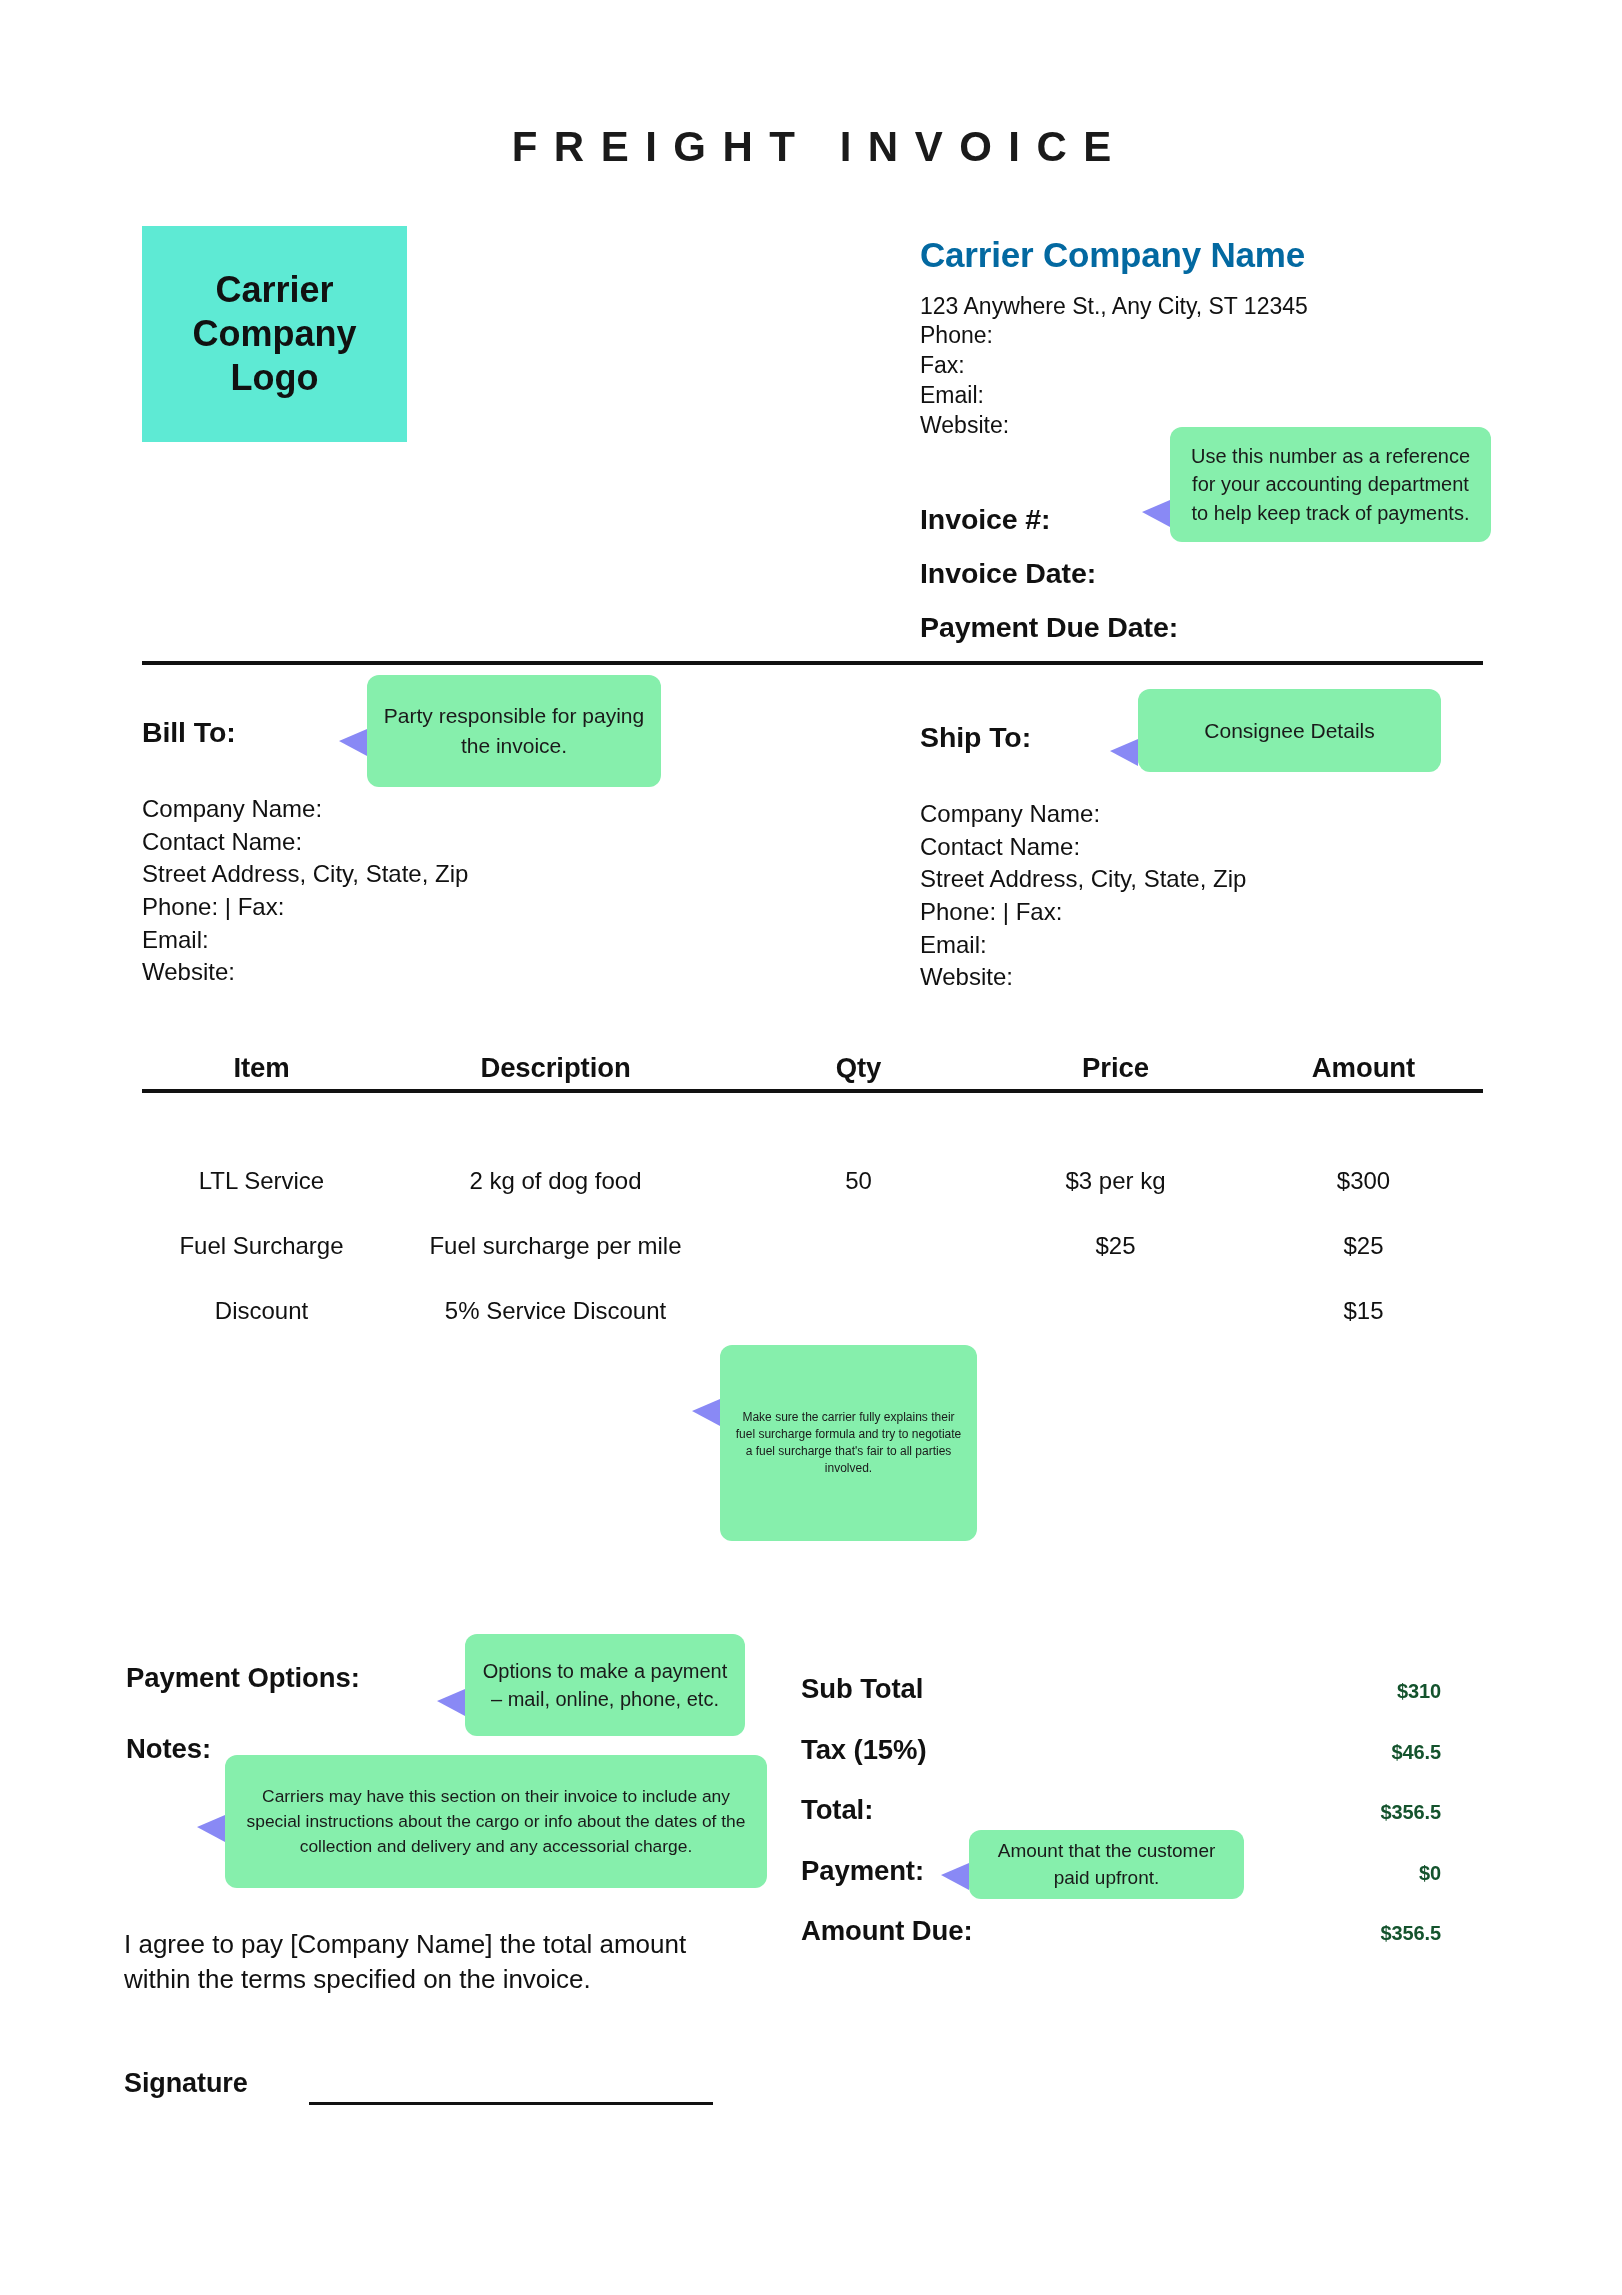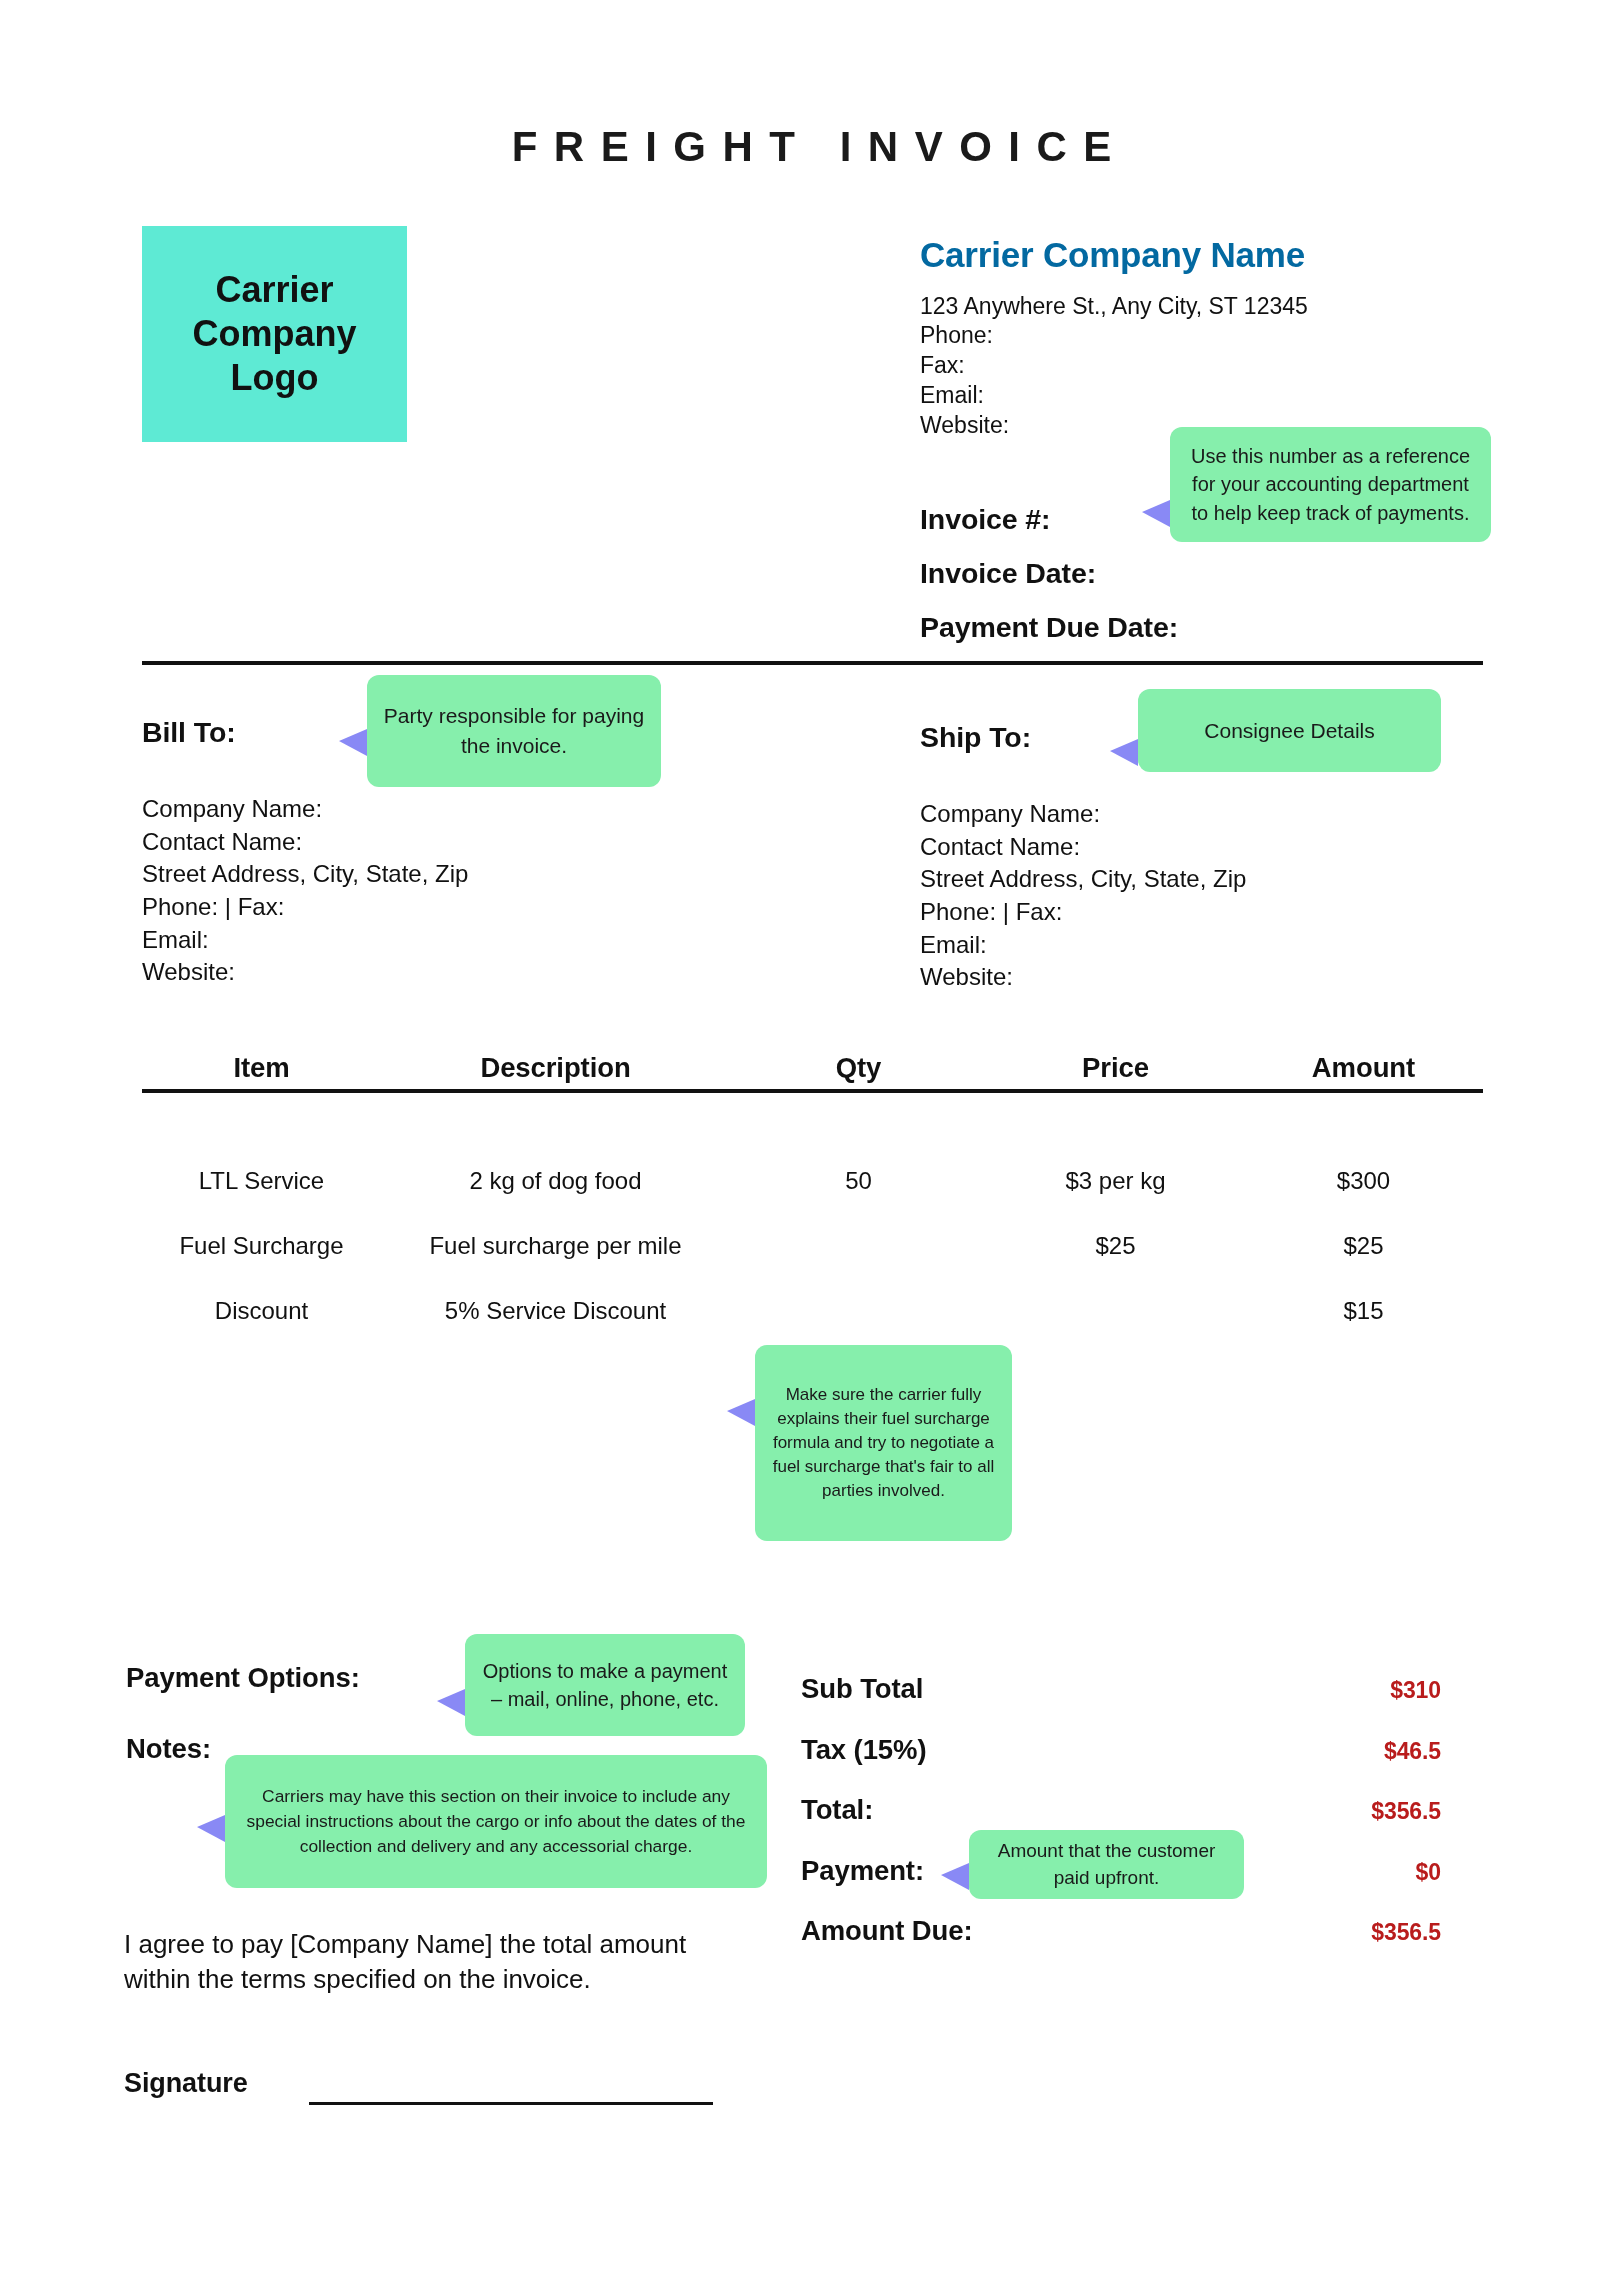--- a/index.html
+++ b/index.html
@@ -198,23 +198,23 @@
     align-items: baseline;
     margin-bottom: 28.5px;
   }
   .tot-label {
     font-size: 27.5px;
     font-weight: 700;
     color: #111111;
     letter-spacing: -0.1px;
   }
   .tot-value {
-    font-size: 23px;
-    font-weight: 700;
-    color: #b91c1c;
+    font-size: 20px;
+    font-weight: 700;
+    color: #14532d;
     letter-spacing: -0.1px;
   }
 
   
   .agreement {
     position: absolute;
     left: 124px;
     top: 1927px;
     width: 611px;
     font-size: 26px;
@@ -286,23 +286,23 @@
 
   #callout-ship-to {
     left: 1138px; top: 689px;
     width: 303px; height: 83px;
     font-size: 21px;
     padding: 0 13.8px;
   }
   #callout-ship-to .tail-left { top: 50px; }
 
   #callout-fuel {
-    left: 755px; top: 1345px;
+    left: 720px; top: 1345px;
     width: 257px; height: 196px;
-    font-size: 17px;
+    font-size: 12px;
     padding: 0 15.6px;
   }
   #callout-fuel .tail-left { top: 54px; }
 
   #callout-payment-options {
     left: 465px; top: 1634px;
     width: 280px; height: 102px;
     font-size: 20px;
     padding: 0 15.6px;
   }

